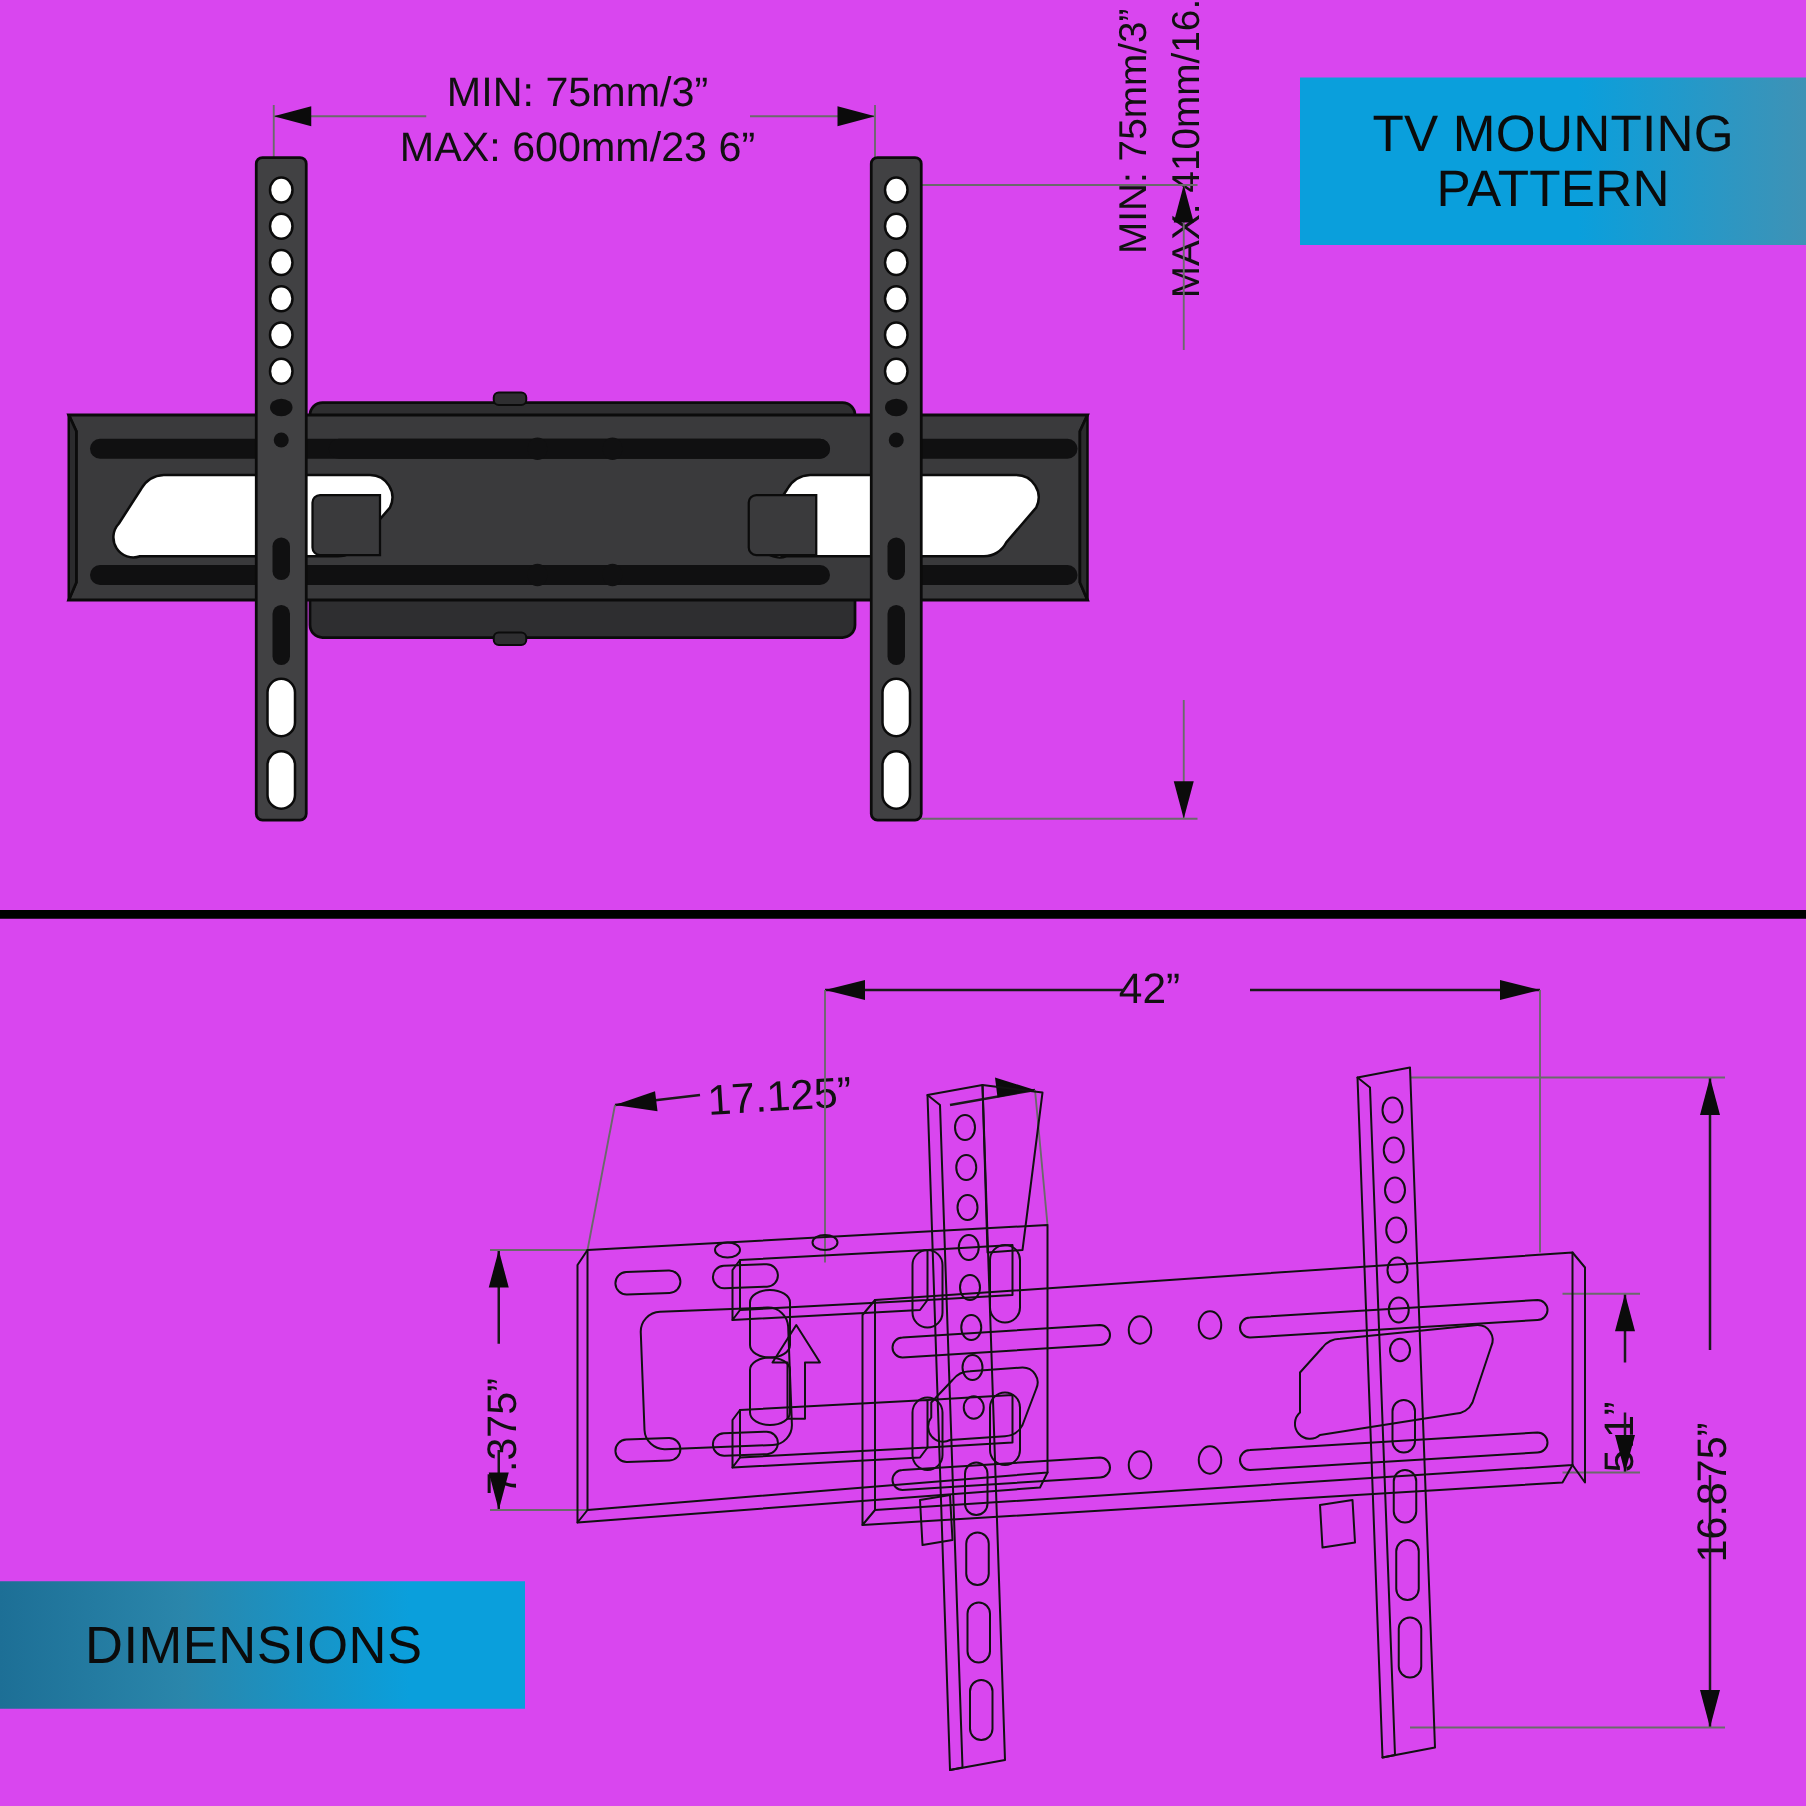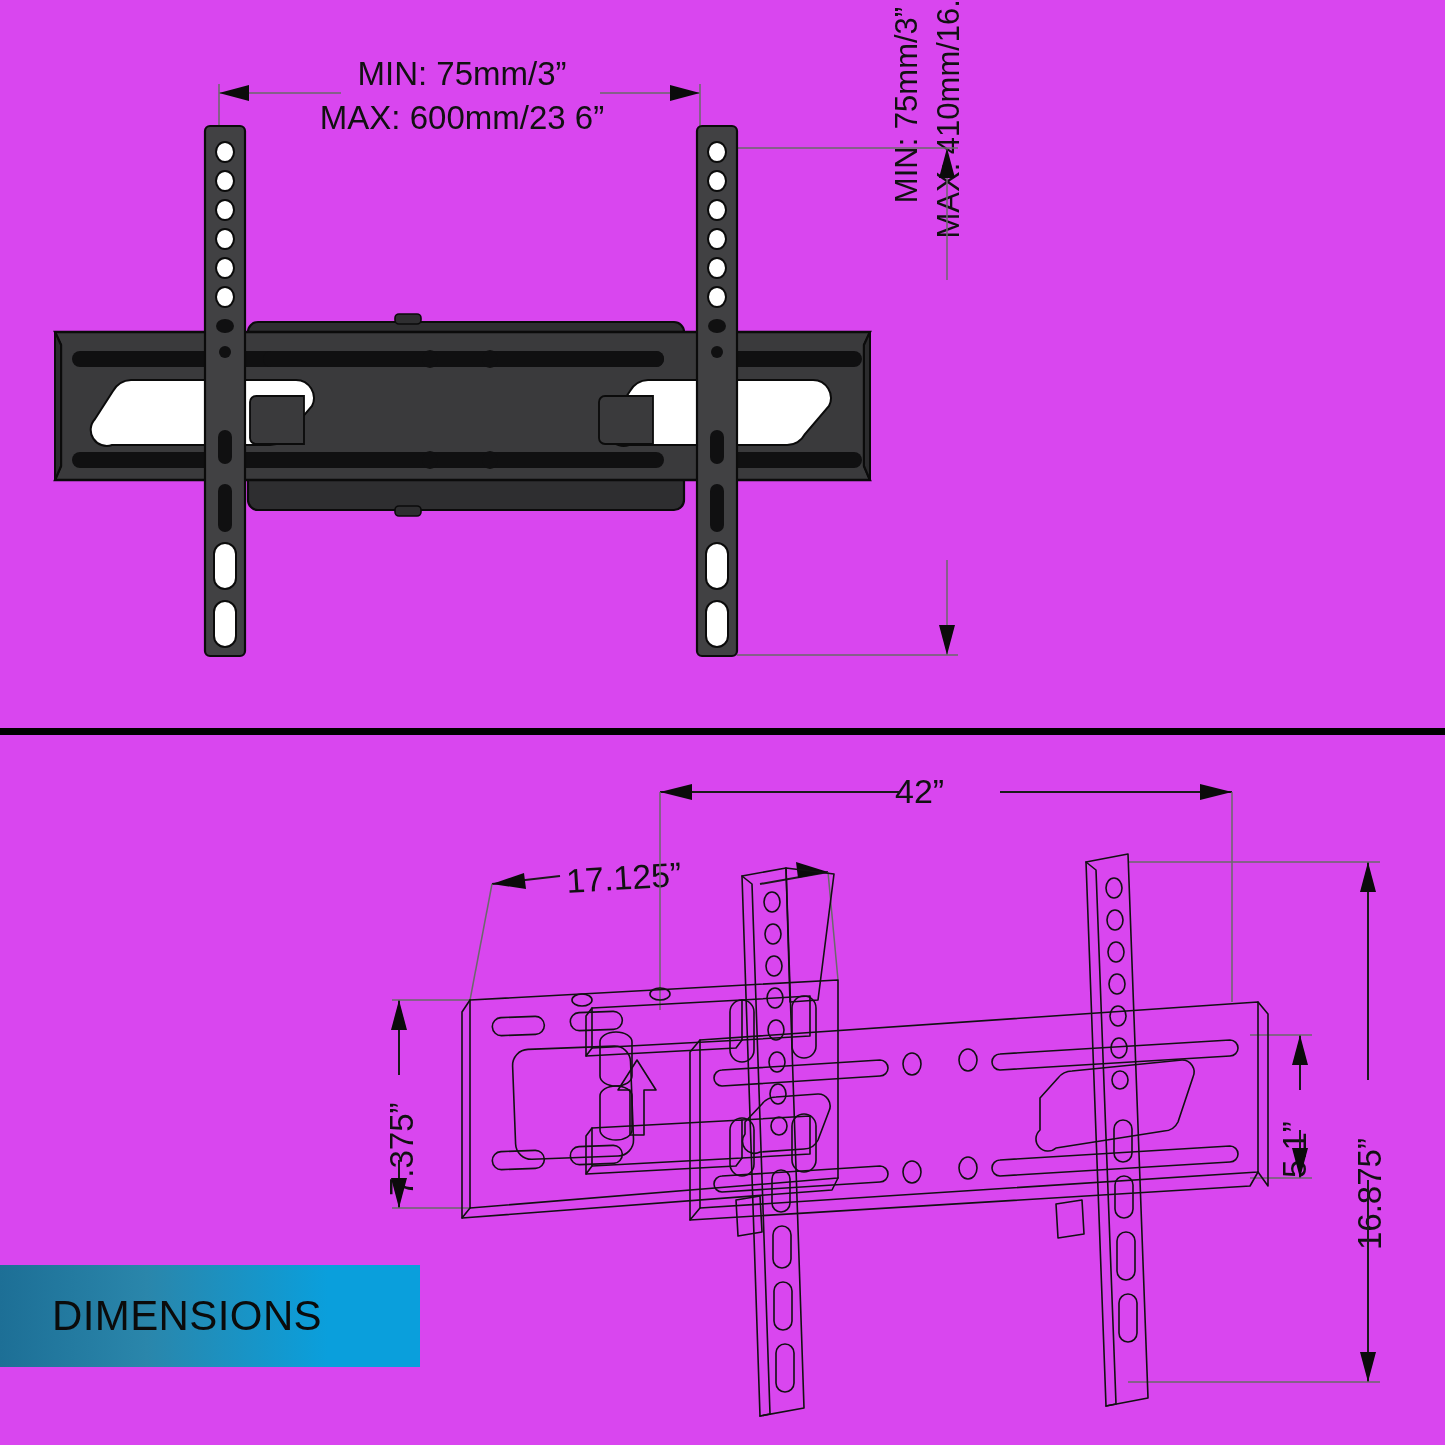--- a/index.html
+++ b/index.html
@@ -45,21 +45,21 @@
     left: 0px;
     top: 1265px;
     width: 420px;
     height: 102px;
     background: linear-gradient(90deg, #1d6f96 0%, #2a86ab 35%, #0a9fdc 78%, #0a9fdc 100%);
     justify-content: flex-start;
   }
   #banner-bottom .banner-text {
     font-size: 42px;
     color: #0b0b0b;
-    padding-left: 52px;
+    padding-left: 68px;
     letter-spacing: 0.4px;
   }
 
   
   #divider {
     position: absolute;
     left: 0;
     top: 728px;
     width: 1445px;
     height: 7px;
@@ -237,20 +237,24 @@
         <ellipse class="slot-black" cx="717" cy="352" rx="6" ry="6"></ellipse>
         <rect class="slot-black" x="710" y="430" width="14" height="34" rx="7"></rect>
         <rect class="slot-black" x="710" y="484" width="14" height="48" rx="7"></rect>
         <rect class="hole-white" x="706" y="543" width="22" height="46" rx="11"></rect>
         <rect class="hole-white" x="706" y="601" width="22" height="46" rx="11"></rect>
       </g>
 
     </g>
   </svg>
 
+  <div class="banner" id="banner-top">
+    <span class="banner-text">TV MOUNTING
+PATTERN</span>
+  </div>
 
   <div id="divider"></div>
 
   <div class="dim-label" id="dim-width-26">42”</div>
 
   <div class="dim-label" id="dim-width-17">17.125”</div>
 
   <div class="dim-label" id="dim-height-7375">7.375”</div>
 
   <div class="dim-label" id="dim-height-51">5.1”</div>

